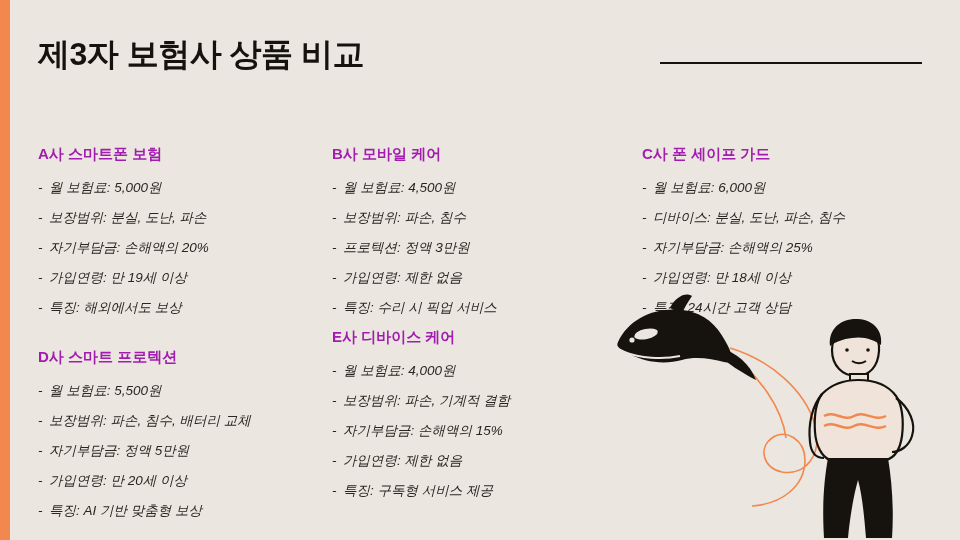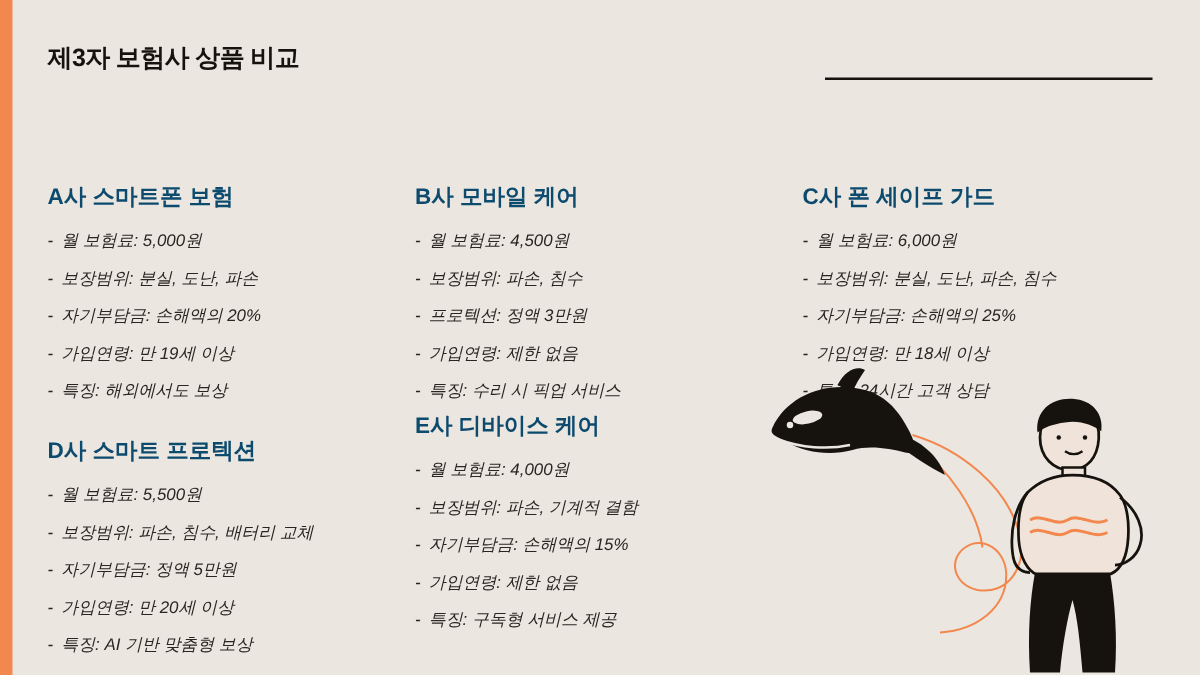--- a/index.html
+++ b/index.html
@@ -28,43 +28,43 @@
     top: 0;
     width: 10px;
     height: 540px;
     background: #f2884e;
   }
   
   .title {
     position: absolute;
     left: 38px;
     top: 33px;
-    font-size: 20px;
+    font-size: 32px;
     font-weight: bold;
     color: #16130f;
     letter-spacing: -0.5px;
     white-space: nowrap;
   }
   .title-rule {
     position: absolute;
     left: 660px;
     top: 62px;
     width: 262px;
     height: 2px;
     background: #16130f;
   }
   
   .card {
     position: absolute;
     width: 286px;
   }
   .card-title {
-    font-size: 18px;
+    font-size: 15px;
     font-weight: bold;
-    color: #0c4a6e;
+    color: #a21caf;
     margin: 0 0 16px 0;
     white-space: nowrap;
   }
   .card ul {
     list-style: none;
     margin: 0;
     padding: 0;
   }
   .card li {
     font-size: 13.5px;
@@ -124,21 +124,21 @@
       <li><span class="dash">-</span><span>프로텍션: 정액 3만원</span></li>
       <li><span class="dash">-</span><span>가입연령: 제한 없음</span></li>
       <li><span class="dash">-</span><span>특징: 수리 시 픽업 서비스</span></li>
     </ul>
   </div>
 
   <div class="card" id="card-c">
     <div class="card-title">C사 폰 세이프 가드</div>
     <ul>
       <li><span class="dash">-</span><span>월 보험료: 6,000원</span></li>
-      <li><span class="dash">-</span><span>보장범위: 분실, 도난, 파손, 침수</span></li>
+      <li><span class="dash">-</span><span>디바이스: 분실, 도난, 파손, 침수</span></li>
       <li><span class="dash">-</span><span>자기부담금: 손해액의 25%</span></li>
       <li><span class="dash">-</span><span>가입연령: 만 18세 이상</span></li>
       <li><span class="dash">-</span><span>특징: 24시간 고객 상담</span></li>
     </ul>
   </div>
 
   <div class="card" id="card-d">
     <div class="card-title">D사 스마트 프로텍션</div>
     <ul>
       <li><span class="dash">-</span><span>월 보험료: 5,500원</span></li>

